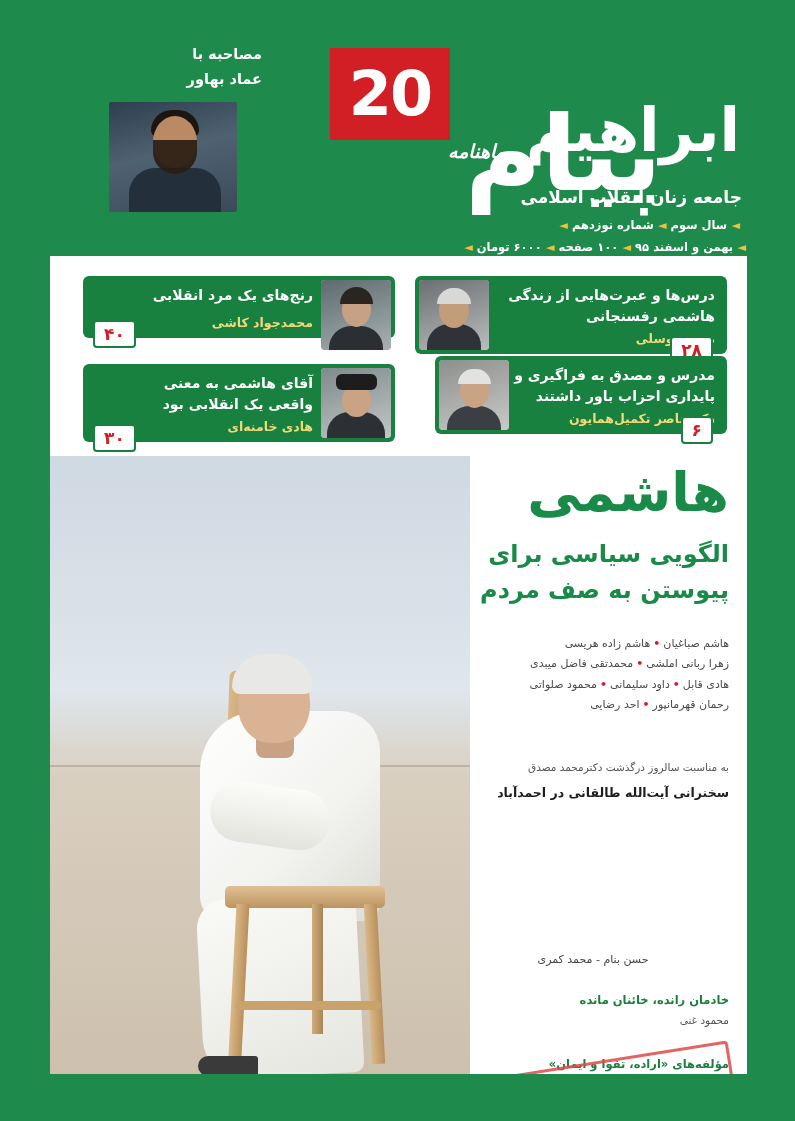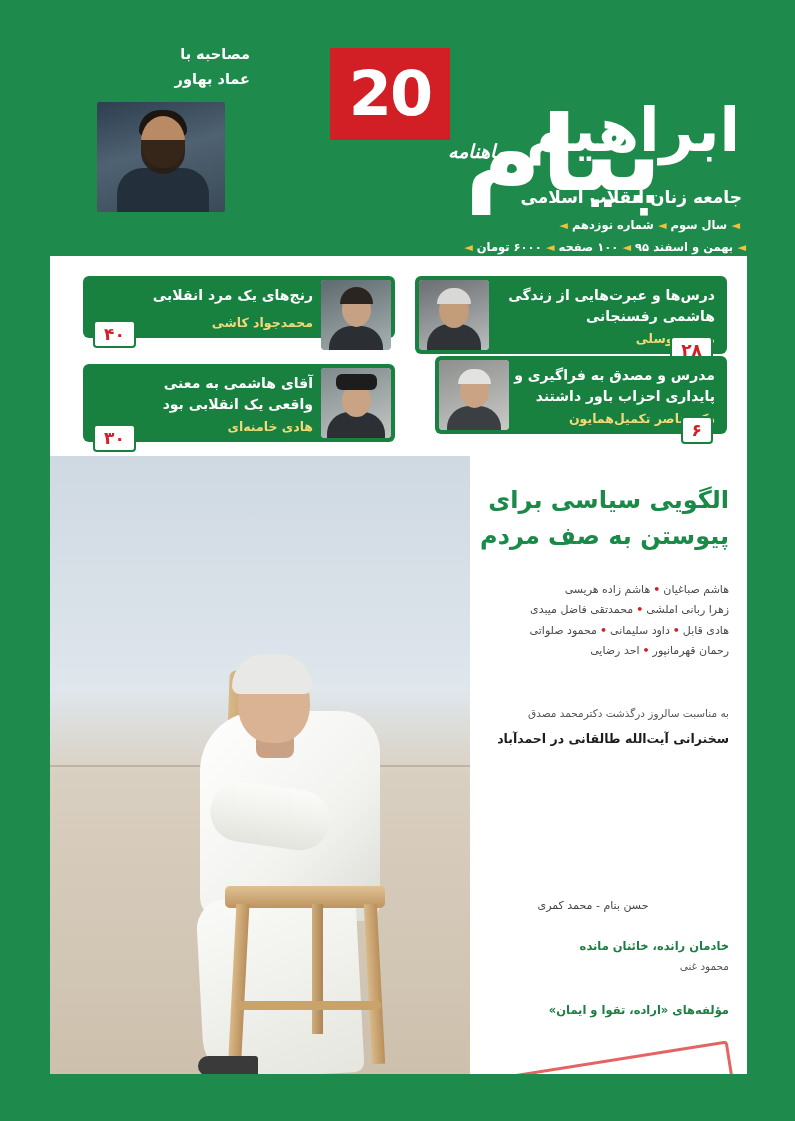--- a/index.html
+++ b/index.html
@@ -61,21 +61,21 @@
   }
   .meta-line2 {
     position:absolute; top:218px; right:0px;
     font-size:11.5px; font-weight:bold; color:#ffffff;
     direction:rtl;
   }
   .meta-sep { color:#f3c03a; padding:0 4px; }
 
   
   .interview {
-    position:absolute; top:20px; left:10px; width:250px; height:215px;
+    position:absolute; top:20px; left:22px; width:250px; height:215px;
     text-align:center;
   }
   .interview-text {
     position:absolute; top:22px; right:10px;
     font-size:14.5px; color:#ffffff; font-weight:bold; line-height:1.75;
     direction:rtl; text-align:right;
   }
   .interview-photo {
     position:absolute; top:82px; right:35px;
     width:128px; height:110px;
@@ -359,20 +359,21 @@
       <div class="man-hair"></div>
       <div class="chair-seat"></div>
       <div class="chair-leg leg1"></div>
       <div class="chair-leg leg3"></div>
       <div class="chair-leg leg2"></div>
       <div class="chair-leg rung"></div>
       <div class="shoe"></div>
     </div>
 
     <div class="col">
+      <div class="headline">هاشمی</div>
       <div class="subhead">
         <span>الگویی سیاسی برای</span><br>
         <span>پیوستن به صف مردم</span>
       </div>
 
       <div class="contrib">
         <div>
           <span>هاشم صباغیان</span><span class="dot">•</span><span>هاشم زاده هریسی</span>
         </div>
         <div>

